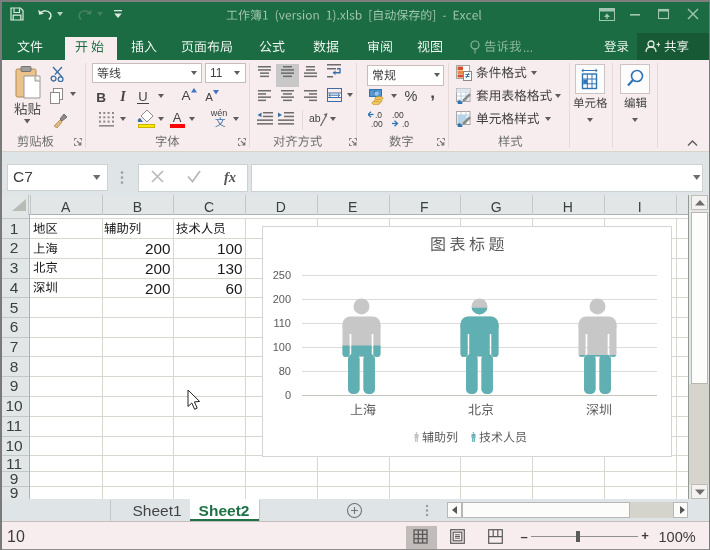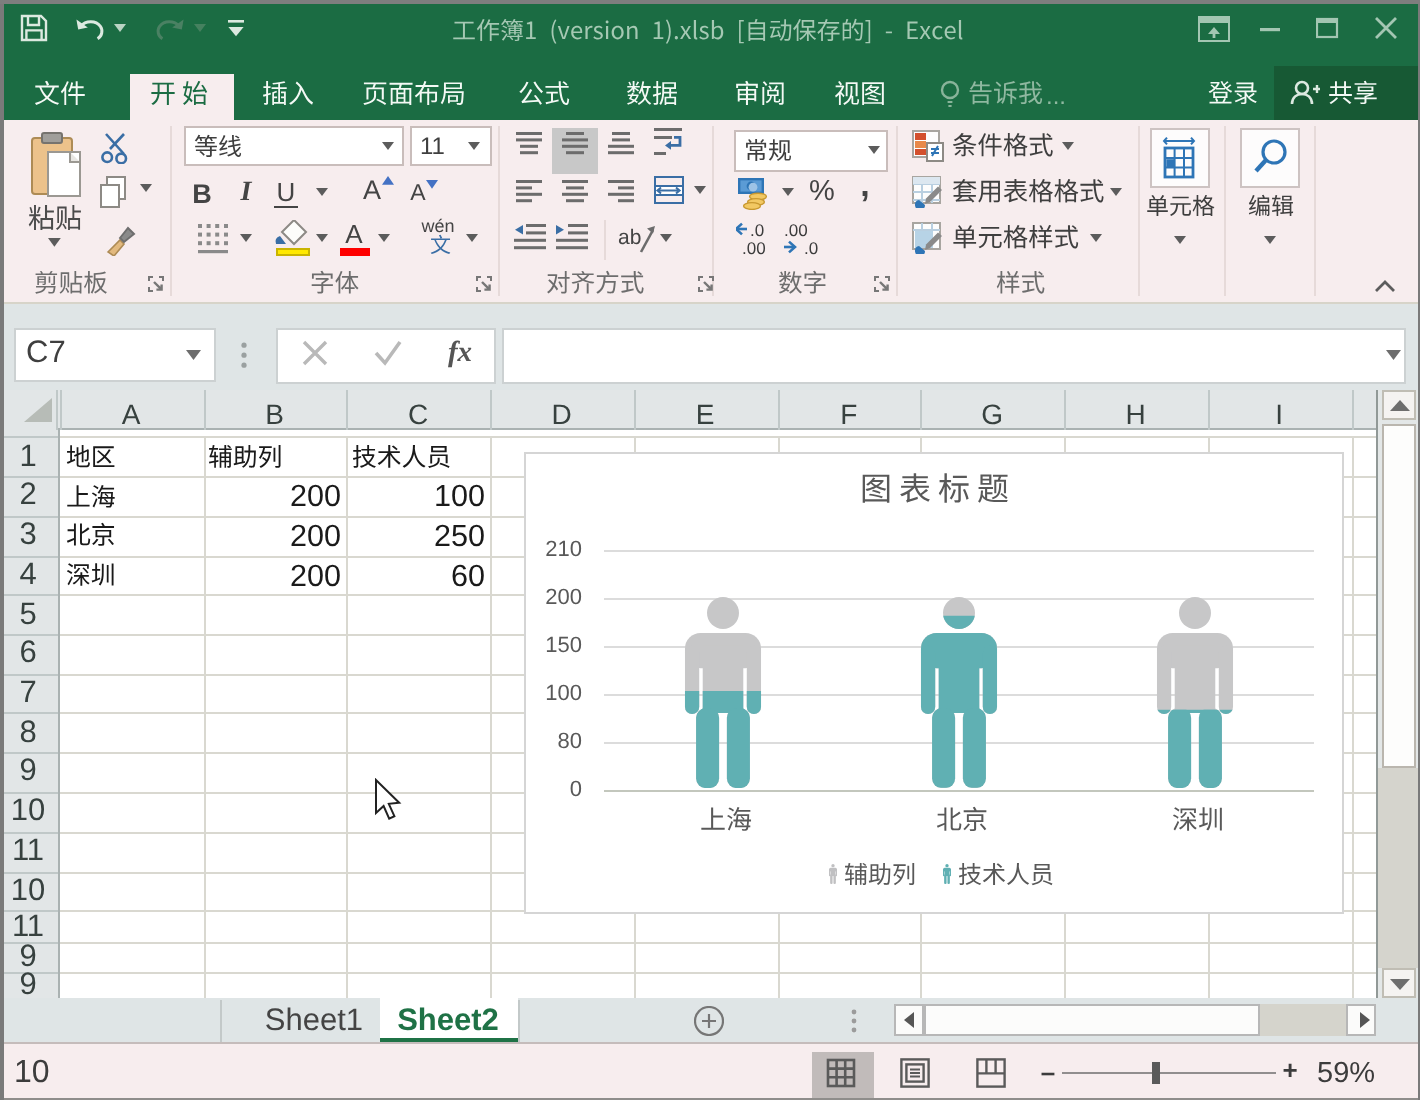--- a/index.html
+++ b/index.html
@@ -621,43 +621,43 @@
       <path transform="translate(0.00,10.91) scale(0.01240,-0.01240)" d="M427 825V43H51V-32H950V43H506V441H881V516H506V825Z"></path>
       <path transform="translate(12.40,10.91) scale(0.01240,-0.01240)" d="M95 775C155 746 231 701 268 668L312 725C274 757 198 801 138 826ZM42 484C99 456 171 411 206 379L249 437C212 468 141 510 83 536ZM72 -22 137 -63C180 31 231 157 268 263L210 304C169 189 112 57 72 -22ZM557 469C599 437 646 390 668 356H458L475 497H821L814 356H672L713 386C691 418 641 465 600 497ZM285 356V287H378C366 204 353 126 341 67H786C780 34 772 14 763 5C754 -7 744 -10 726 -10C707 -10 660 -9 608 -4C620 -22 627 -50 629 -69C677 -72 727 -73 755 -70C785 -67 806 -60 826 -34C839 -17 850 13 859 67H935V132H868C872 174 876 225 880 287H963V356H884L892 526C892 537 893 562 893 562H412C406 500 397 428 387 356ZM448 287H810C806 223 802 172 797 132H426ZM532 257C575 220 627 167 651 132L696 164C672 199 620 250 575 284ZM442 841C406 724 344 607 273 532C291 522 324 502 338 490C376 535 413 593 446 658H938V727H479C492 758 504 790 515 822Z"></path>
     </svg></div>
 <div style="position:absolute;top:249.25px;right:539.5px;transform:translate(0,-50%);font:normal 15.3px 'Liberation Sans', sans-serif;color:#1a1a1a;white-space:nowrap;">200</div>
 <div style="position:absolute;top:249.25px;right:467.5px;transform:translate(0,-50%);font:normal 15.3px 'Liberation Sans', sans-serif;color:#1a1a1a;white-space:nowrap;">100</div>
 <div style="position:absolute;left:32.5px;top:261.2px;line-height:0"><svg width="24.8" height="14.3" style="overflow:visible" fill="#1a1a1a" xmlns="http://www.w3.org/2000/svg">
       <path transform="translate(0.00,10.91) scale(0.01240,-0.01240)" d="M34 122 68 48C141 78 232 116 322 155V-71H398V822H322V586H64V511H322V230C214 189 107 147 34 122ZM891 668C830 611 736 544 643 488V821H565V80C565 -27 593 -57 687 -57C707 -57 827 -57 848 -57C946 -57 966 8 974 190C953 195 922 210 903 226C896 60 889 16 842 16C816 16 716 16 695 16C651 16 643 26 643 79V410C749 469 863 537 947 602Z"></path>
       <path transform="translate(12.40,10.91) scale(0.01240,-0.01240)" d="M262 495H743V334H262ZM685 167C751 100 832 5 869 -52L934 -8C894 49 811 139 746 205ZM235 204C196 136 119 52 52 -2C68 -13 94 -34 107 -49C178 10 257 99 308 177ZM415 824C436 791 459 751 476 716H65V642H937V716H564C547 753 514 808 487 848ZM188 561V267H464V8C464 -6 460 -10 441 -11C423 -11 361 -12 292 -10C303 -31 313 -60 318 -81C406 -82 463 -82 498 -70C533 -59 543 -38 543 7V267H822V561Z"></path>
     </svg></div>
 <div style="position:absolute;top:269.0px;right:539.5px;transform:translate(0,-50%);font:normal 15.3px 'Liberation Sans', sans-serif;color:#1a1a1a;white-space:nowrap;">200</div>
-<div style="position:absolute;top:269.0px;right:467.5px;transform:translate(0,-50%);font:normal 15.3px 'Liberation Sans', sans-serif;color:#1a1a1a;white-space:nowrap;">250</div>
+<div style="position:absolute;top:269.0px;right:467.5px;transform:translate(0,-50%);font:normal 15.3px 'Liberation Sans', sans-serif;color:#1a1a1a;white-space:nowrap;">130</div>
 <div style="position:absolute;left:32.5px;top:281.0px;line-height:0"><svg width="24.8" height="14.3" style="overflow:visible" fill="#1a1a1a" xmlns="http://www.w3.org/2000/svg">
       <path transform="translate(0.00,10.91) scale(0.01240,-0.01240)" d="M328 785V605H396V719H849V608H919V785ZM507 653C464 579 392 508 318 462C334 450 361 423 372 410C446 463 526 547 575 632ZM662 624C733 561 814 472 851 414L909 456C870 514 786 600 716 661ZM84 772C140 744 214 698 249 667L289 731C251 761 178 803 123 829ZM38 501C99 472 177 426 216 394L255 456C215 487 136 531 76 556ZM61 -10 117 -62C167 30 227 154 273 258L223 309C173 196 107 66 61 -10ZM581 466V357H322V289H535C475 179 375 82 268 33C284 19 307 -7 318 -25C422 30 517 128 581 242V-75H656V245C717 135 807 34 899 -23C911 -4 934 22 952 37C856 86 761 184 704 289H921V357H656V466Z"></path>
       <path transform="translate(12.40,10.91) scale(0.01240,-0.01240)" d="M645 762V49H716V762ZM841 815V-67H917V815ZM445 811V471C445 293 433 120 321 -24C341 -32 374 -53 390 -67C507 88 519 279 519 471V811ZM36 129 61 53C153 88 271 135 383 181L370 250L253 206V522H377V596H253V828H178V596H52V522H178V178C124 159 75 142 36 129Z"></path>
     </svg></div>
 <div style="position:absolute;top:288.75px;right:539.5px;transform:translate(0,-50%);font:normal 15.3px 'Liberation Sans', sans-serif;color:#1a1a1a;white-space:nowrap;">200</div>
 <div style="position:absolute;top:288.75px;right:467.5px;transform:translate(0,-50%);font:normal 15.3px 'Liberation Sans', sans-serif;color:#1a1a1a;white-space:nowrap;">60</div>
 <div style="position:absolute;left:262px;top:226px;width:410px;height:231px;background:#fff;border:1px solid #d5d5d5"></div>
 <div style="position:absolute;left:430.0px;top:235.8px;line-height:0"><svg width="78.0" height="18.4" style="overflow:visible" fill="#595959" xmlns="http://www.w3.org/2000/svg">
       <path transform="translate(0.00,14.08) scale(0.01600,-0.01600)" d="M375 279C455 262 557 227 613 199L644 250C588 276 487 309 407 325ZM275 152C413 135 586 95 682 61L715 117C618 149 445 188 310 203ZM84 796V-80H156V-38H842V-80H917V796ZM156 29V728H842V29ZM414 708C364 626 278 548 192 497C208 487 234 464 245 452C275 472 306 496 337 523C367 491 404 461 444 434C359 394 263 364 174 346C187 332 203 303 210 285C308 308 413 345 508 396C591 351 686 317 781 296C790 314 809 340 823 353C735 369 647 396 569 432C644 481 707 538 749 606L706 631L695 628H436C451 647 465 666 477 686ZM378 563 385 570H644C608 531 560 496 506 465C455 494 411 527 378 563Z"></path>
       <path transform="translate(19.50,14.08) scale(0.01600,-0.01600)" d="M252 -79C275 -64 312 -51 591 38C587 54 581 83 579 104L335 31V251C395 292 449 337 492 385C570 175 710 23 917 -46C928 -26 950 3 967 19C868 48 783 97 714 162C777 201 850 253 908 302L846 346C802 303 732 249 672 207C628 259 592 319 566 385H934V450H536V539H858V601H536V686H902V751H536V840H460V751H105V686H460V601H156V539H460V450H65V385H397C302 300 160 223 36 183C52 168 74 140 86 122C142 142 201 170 258 203V55C258 15 236 -2 219 -11C231 -27 247 -61 252 -79Z"></path>
       <path transform="translate(39.00,14.08) scale(0.01600,-0.01600)" d="M466 764V693H902V764ZM779 325C826 225 873 95 888 16L957 41C940 120 892 247 843 345ZM491 342C465 236 420 129 364 57C381 49 411 28 425 18C479 94 529 211 560 327ZM422 525V454H636V18C636 5 632 1 617 0C604 0 557 -1 505 1C515 -22 526 -54 529 -76C599 -76 645 -74 674 -62C703 -49 712 -26 712 17V454H956V525ZM202 840V628H49V558H186C153 434 88 290 24 215C38 196 58 165 66 145C116 209 165 314 202 422V-79H277V444C311 395 351 333 368 301L412 360C392 388 306 498 277 531V558H408V628H277V840Z"></path>
       <path transform="translate(58.50,14.08) scale(0.01600,-0.01600)" d="M176 615H380V539H176ZM176 743H380V668H176ZM108 798V484H450V798ZM695 530C688 271 668 143 458 77C471 65 488 42 494 27C722 103 751 248 758 530ZM730 186C793 141 870 75 908 33L954 79C914 120 835 183 774 226ZM124 302C119 157 100 37 33 -41C49 -49 77 -68 88 -78C125 -30 149 28 164 98C254 -35 401 -58 614 -58H936C940 -39 952 -9 963 6C905 4 660 4 615 4C495 5 395 11 317 43V186H483V244H317V351H501V410H49V351H252V81C222 105 197 136 178 176C183 214 186 255 188 298ZM540 636V215H603V579H841V219H907V636H719C731 664 744 699 757 733H955V794H499V733H681C672 700 661 664 650 636Z"></path>
     </svg></div>
 <div style="position:absolute;left:302px;top:274.5px;width:355px;height:1px;background:#dcdcdc;"></div>
 <div style="position:absolute;left:302px;top:298.6px;width:355px;height:1px;background:#dcdcdc;"></div>
 <div style="position:absolute;left:302px;top:322.6px;width:355px;height:1px;background:#dcdcdc;"></div>
 <div style="position:absolute;left:302px;top:347.0px;width:355px;height:1px;background:#dcdcdc;"></div>
 <div style="position:absolute;left:302px;top:371.0px;width:355px;height:1px;background:#dcdcdc;"></div>
 <div style="position:absolute;left:302px;top:394.8px;width:355px;height:1px;background:#c3c7bd;"></div>
-<div style="position:absolute;top:274.5px;right:419px;transform:translate(0,-50%);font:normal 11px 'Liberation Sans', sans-serif;color:#595959;white-space:nowrap;">210</div>
+<div style="position:absolute;top:274.5px;right:419px;transform:translate(0,-50%);font:normal 11px 'Liberation Sans', sans-serif;color:#595959;white-space:nowrap;">250</div>
 <div style="position:absolute;top:298.6px;right:419px;transform:translate(0,-50%);font:normal 11px 'Liberation Sans', sans-serif;color:#595959;white-space:nowrap;">200</div>
-<div style="position:absolute;top:322.6px;right:419px;transform:translate(0,-50%);font:normal 11px 'Liberation Sans', sans-serif;color:#595959;white-space:nowrap;">150</div>
+<div style="position:absolute;top:322.6px;right:419px;transform:translate(0,-50%);font:normal 11px 'Liberation Sans', sans-serif;color:#595959;white-space:nowrap;">110</div>
 <div style="position:absolute;top:347.0px;right:419px;transform:translate(0,-50%);font:normal 11px 'Liberation Sans', sans-serif;color:#595959;white-space:nowrap;">100</div>
 <div style="position:absolute;top:371.0px;right:419px;transform:translate(0,-50%);font:normal 11px 'Liberation Sans', sans-serif;color:#595959;white-space:nowrap;">80</div>
 <div style="position:absolute;top:394.8px;right:419px;transform:translate(0,-50%);font:normal 11px 'Liberation Sans', sans-serif;color:#595959;white-space:nowrap;">0</div>
 <svg style="position:absolute;left:341.5px;top:298.3px" width="39" height="96.5" viewBox="0 0 40 98" xmlns="http://www.w3.org/2000/svg">
     <defs>
       <clipPath id="cp1">
         <rect x="-2" y="48.2" width="44" height="49.8"></rect>
       </clipPath>
     </defs>
     <g fill="#c7c7c8">
@@ -832,18 +832,18 @@
 <svg style="position:absolute;left:488px;top:529px" width="15" height="15" viewBox="0 0 15 15" xmlns="http://www.w3.org/2000/svg">
     <g fill="none" stroke="#5a5a5a" stroke-width="1.2">
       <rect x="0.7" y="0.7" width="13.6" height="13.6"></rect>
       <path d="M5.2,0.7 v7 M9.8,0.7 v7 M0.7,7.7 h13.6"></path>
     </g>
   </svg>
 <div style="position:absolute;top:536px;left:524px;transform:translate(-50%,-50%);font:bold 13px 'Liberation Sans', sans-serif;color:#3c3c3c;white-space:nowrap;">–</div>
 <div style="position:absolute;left:531px;top:536px;width:107px;height:1px;background:#918e8e;"></div>
 <div style="position:absolute;left:576px;top:531px;width:3.5px;height:11px;background:#5a5a5a;"></div>
 <div style="position:absolute;top:535px;left:645px;transform:translate(-50%,-50%);font:bold 13px 'Liberation Sans', sans-serif;color:#3c3c3c;white-space:nowrap;">+</div>
-<div style="position:absolute;top:536.5px;left:658.5px;transform:translate(0,-50%);font:normal 14.5px 'Liberation Sans', sans-serif;color:#3c3c3c;white-space:nowrap;">59%</div>
+<div style="position:absolute;top:536.5px;left:658.5px;transform:translate(0,-50%);font:normal 14.5px 'Liberation Sans', sans-serif;color:#3c3c3c;white-space:nowrap;">100%</div>
 <div style="position:absolute;left:0px;top:548.5px;width:710px;height:1.5px;background:#8f8d8b;"></div>
 <div style="position:absolute;left:0px;top:2px;width:1.5px;height:548px;background:#7a7a7a;"></div>
 <div style="position:absolute;left:708.5px;top:2px;width:1.5px;height:548px;background:#7a7a7a;"></div>
 <svg style="position:absolute;left:187px;top:389px" width="15" height="22" viewBox="0 0 15 22" xmlns="http://www.w3.org/2000/svg">
     <path d="M1,1 L1,17.5 L4.8,14 L7.6,20.3 L10.2,19.1 L7.4,12.9 L12.6,12.4 Z" fill="#fff" stroke="#222" stroke-width="1"></path>
   </svg>
 </body></html>

